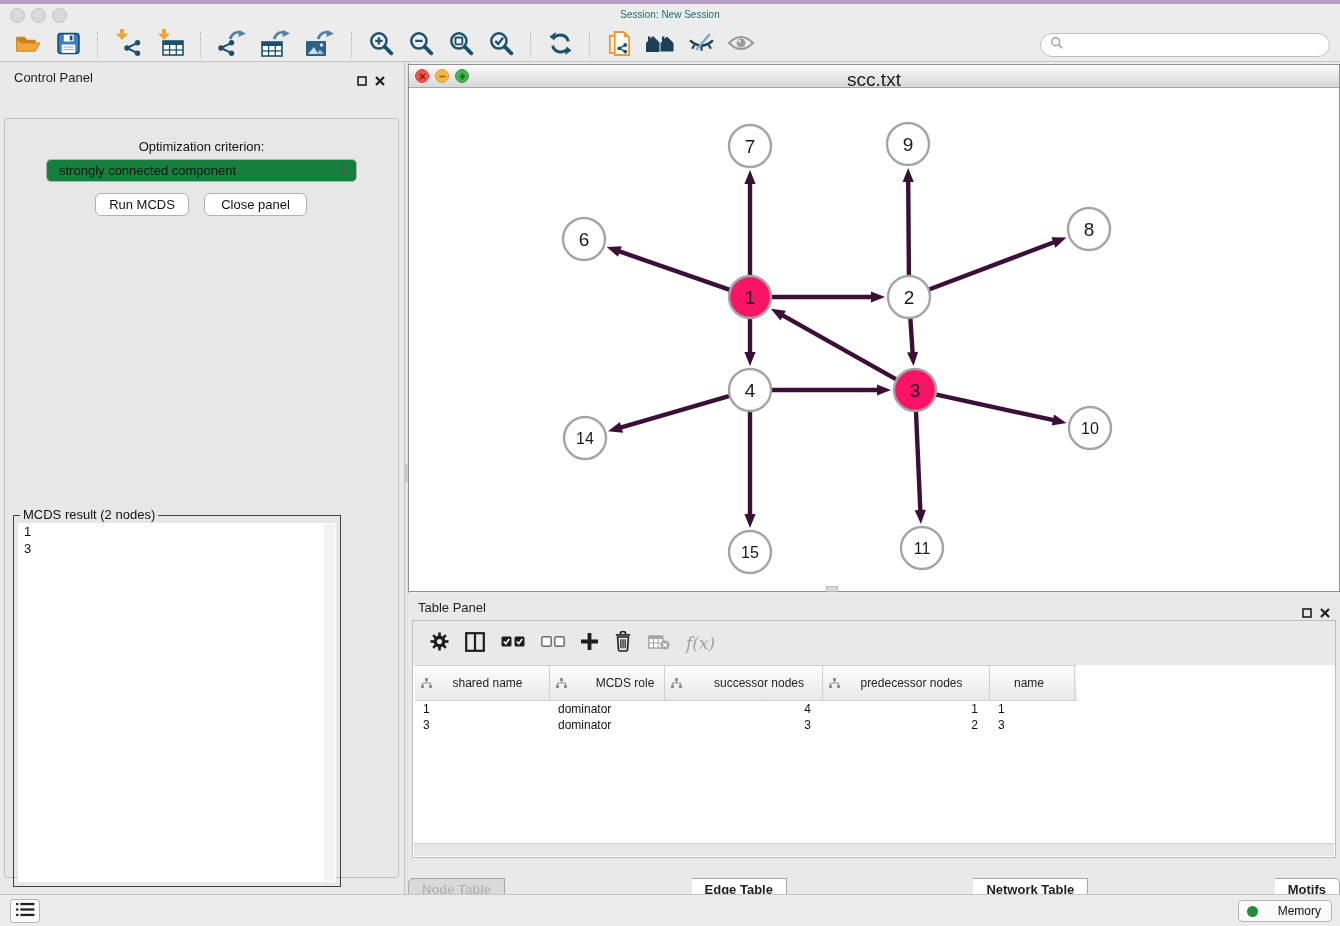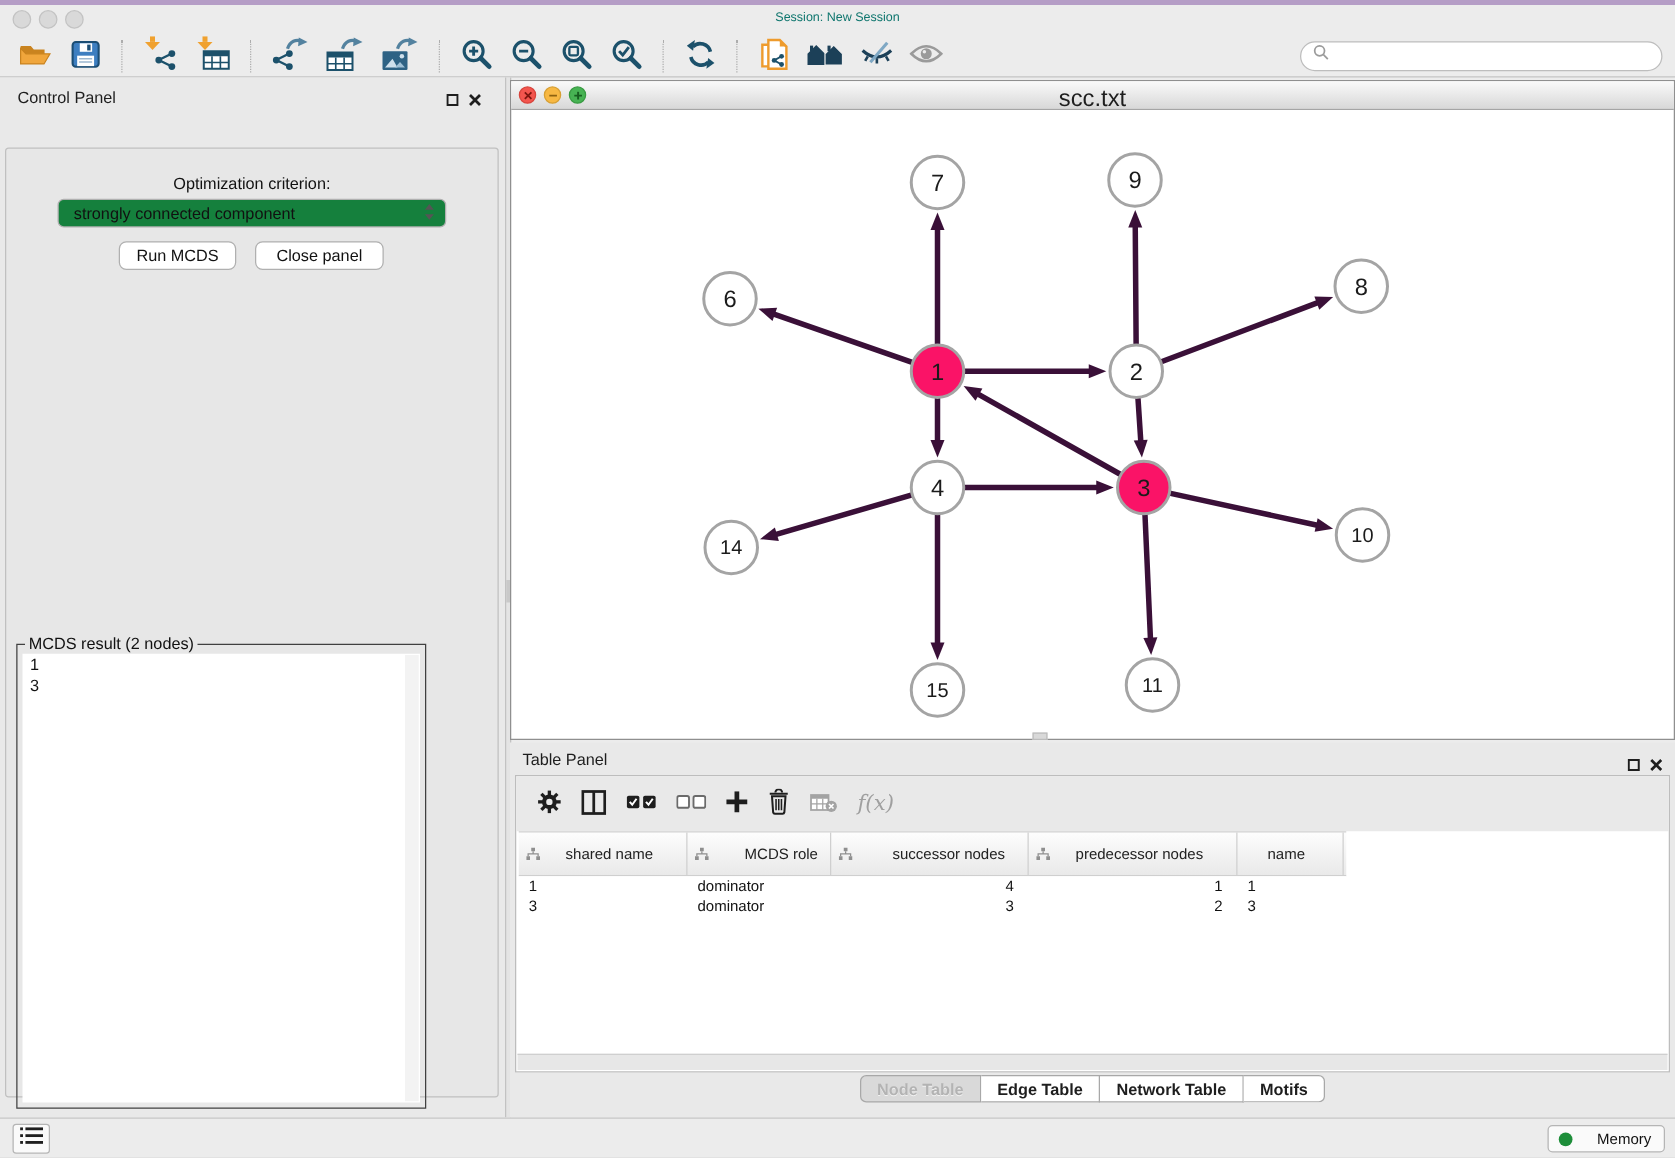--- a/index.html
+++ b/index.html
@@ -84,21 +84,21 @@
   .tp-tbtn { background:none; border:none; display:flex; align-items:center; justify-content:flex-end; padding:0; cursor:default; }
   .fx-label { font-family:"DejaVu Serif",serif; font-style:italic; font-size:17px; color:#9f9f9f; }
   .tp-thead { display:flex; height:36px; margin-left:2px; width:662px;
     background:linear-gradient(#fdfdfd,#e9e9e9); border-top:1px solid #cfcfcf; border-bottom:1px solid #cfcfcf; }
   .th-cell { display:flex; align-items:center; border-right:1px solid #cfcfcf; font-size:12px; color:#222; }
   .th-cell .th-icon { margin-left:6px; display:flex; }
   .th-cell .th-label { flex:1; text-align:center; padding-right:6px; }
   .tp-row { display:flex; height:16px; width:662px; margin-left:2px; background:#fff; }
   .td-cell { font-size:12px; color:#111; line-height:16px; overflow:hidden; white-space:nowrap; }
   .tp-hscroll { position:absolute; left:1px; right:1px; bottom:1px; height:13px; background:#e7e7e7; border-top:1px solid #cfcfcf; }
-  .tp-tabs { position:absolute; left:0; right:0; top:266px; display:flex; justify-content:center; height:22px; }
+  .tp-tabs { position:absolute; left:0; right:0; top:284px; display:flex; justify-content:space-between; height:22px; }
   .tp-tabs .tab { padding:0 13px; }
 
   
   .status-bar { position:absolute; left:0; top:894px; width:100%; height:32px; background:#ececec; border-top:1px solid #c6c6c6; }
   .sb-list-btn { position:absolute; left:10px; top:4px; width:30px; height:24px; background:#fafafa;
     border:1px solid #b5b5b5; border-radius:3px; display:flex; align-items:center; justify-content:center; }
   .memory-btn { position:absolute; right:8px; top:5px; height:22px; padding:0 10px 0 8px; background:#fafafa;
     border:1px solid #b5b5b5; border-radius:4px; display:flex; align-items:center; gap:20px; font-size:12px; color:#111; font-family:inherit; }
   .memory-dot { width:11px; height:11px; border-radius:50%; background:#1e8e3a; }
 </style>

